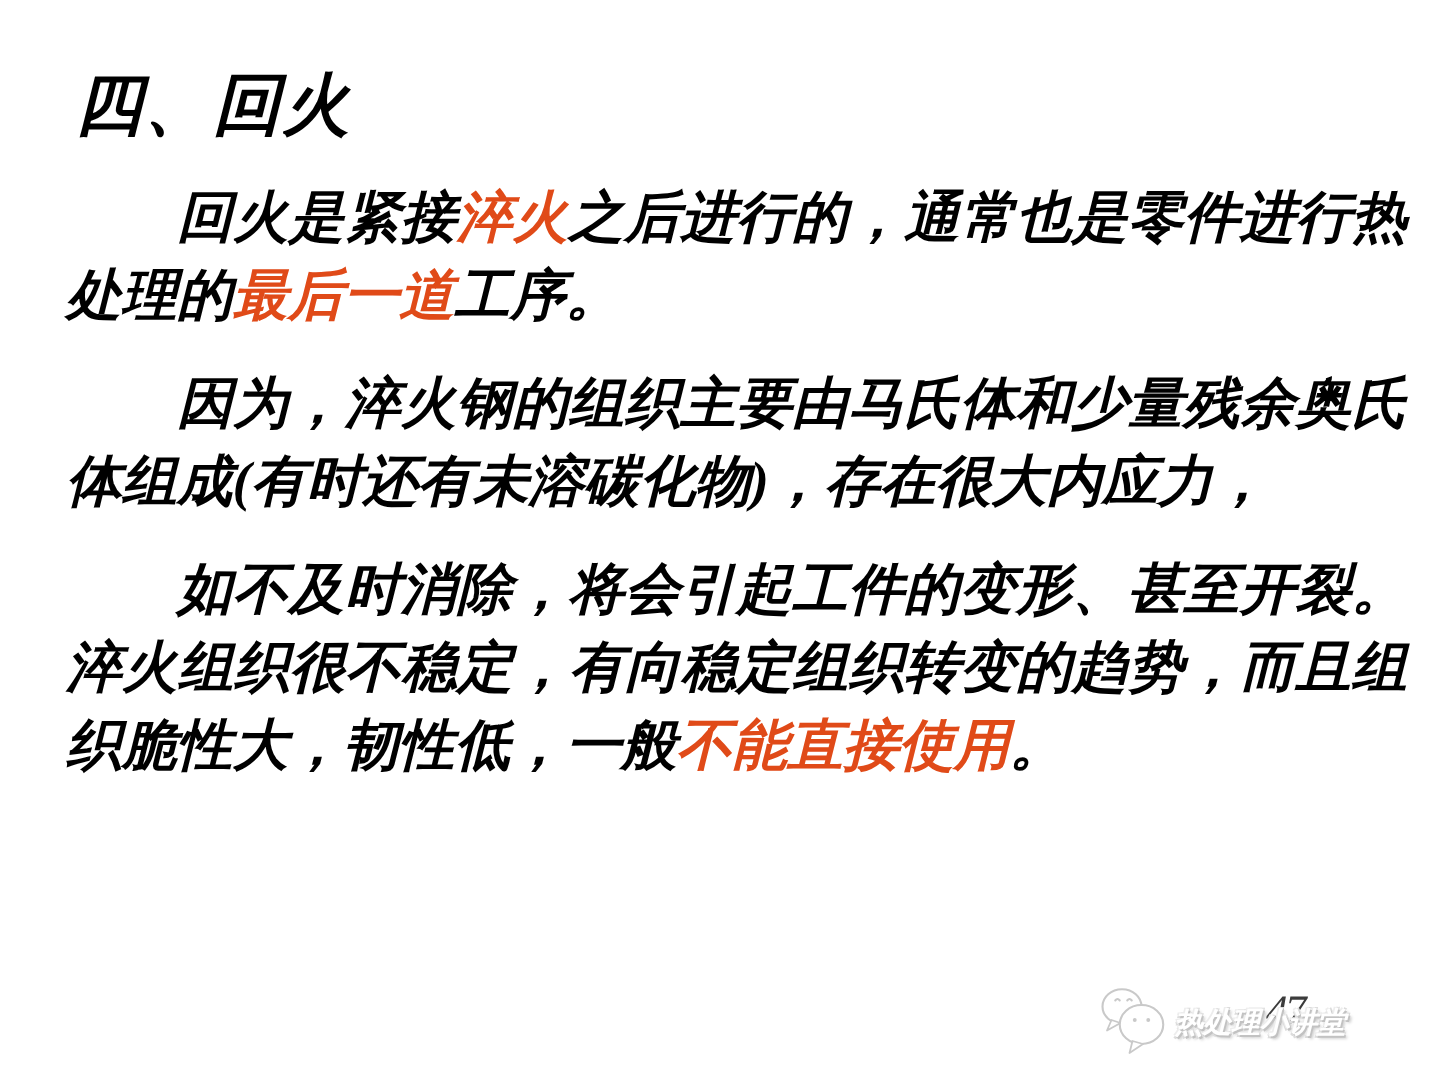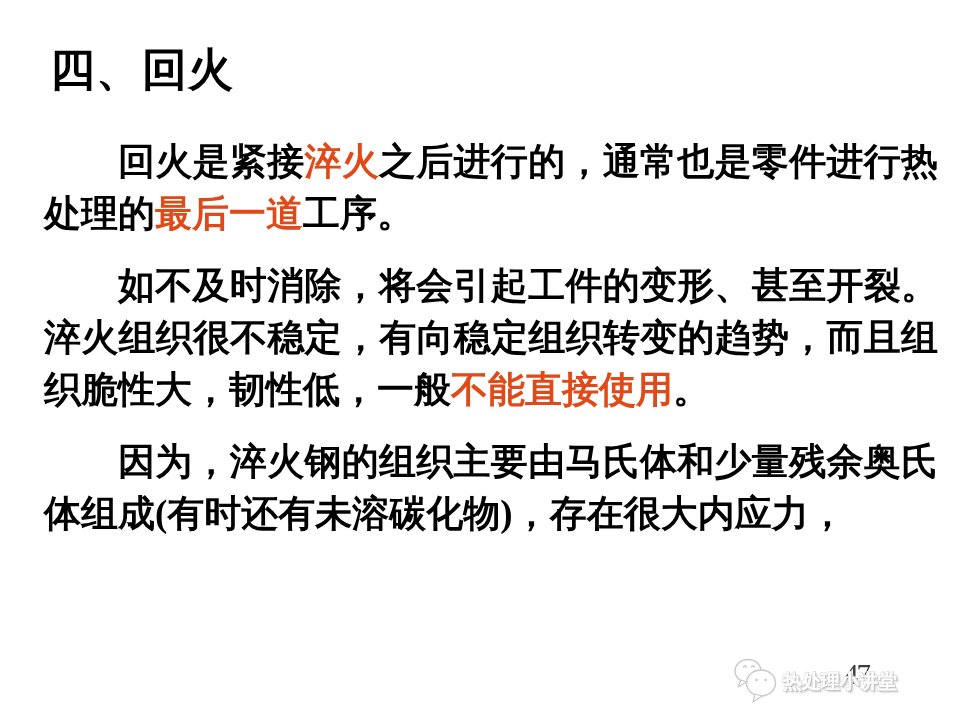--- a/index.html
+++ b/index.html
@@ -11,20 +11,21 @@
     width: 960px;
     height: 720px;
     position: relative;
     overflow: hidden;
     font-family: "Liberation Serif", "DejaVu Serif", serif;
   }
   .slide {
     position: absolute;
     inset: 0;
     background: #ffffff;
+    font-style: italic;
   }
   .slide-title {
     margin: 0;
     padding: 44px 0 0 50px;
     font-family: "Liberation Sans", "DejaVu Sans", sans-serif;
     font-weight: 800;
     font-size: 45px;
     line-height: 52px;
     color: #000000;
     letter-spacing: 1px;
@@ -36,21 +37,21 @@
     margin: 20px 0 0 0;
     font-size: 37px;
     line-height: 52px;
     font-weight: 700;
     color: #000000;
     text-indent: 2em;
     text-align: justify;
     letter-spacing: 0;
   }
   .para:first-child {
-    margin-top: 40px;
+    margin-top: 24px;
   }
   .para .accent {
     color: var(--accent, #e04a18);
   }
   
   .watermark {
     position: absolute;
     left: 733px;
     top: 652px;
     height: 60px;
@@ -94,22 +95,22 @@
 </style>
 </head>
 <body>
 
 <div class="slide">
 
   <h1 class="slide-title">四、回火</h1>
 
   <div class="body-text">
     <p class="para"><span>回火是紧接</span><span class="accent">淬火</span><span>之后进行的，通常也是零件进行热处理的</span><span class="accent">最后一道</span><span>工序。</span></p>
+    <p class="para"><span>因为，淬火钢的组织主要由马氏体和少量残余奥氏体组成(有时还有未溶碳化物)，存在很大内应力，</span></p>
     <p class="para"><span>如不及时消除，将会引起工件的变形、甚至开裂。淬火组织很不稳定，有向稳定组织转变的趋势，而且组织脆性大，韧性低，一般</span><span class="accent">不能直接使用</span><span>。</span></p>
-    <p class="para"><span>因为，淬火钢的组织主要由马氏体和少量残余奥氏体组成(有时还有未溶碳化物)，存在很大内应力，</span></p>
   </div>
 
   <div class="watermark">
     <span class="page-number">47</span>
     <svg class="wm-logo" viewBox="0 0 44 56" xmlns="http://www.w3.org/2000/svg">
 
       <g>
         <ellipse cx="15" cy="17" rx="13" ry="11.5" fill="#ffffff" stroke="#c9c9c9" stroke-width="1.4"></ellipse>
         <path d="M8 26 L5 33 L14 28 Z" fill="#ffffff" stroke="#c9c9c9" stroke-width="1.2" stroke-linejoin="round"></path>
         <path d="M10.5 13 q1.5 -2 3 0" fill="none" stroke="#c9c9c9" stroke-width="1.4" stroke-linecap="round"></path>

